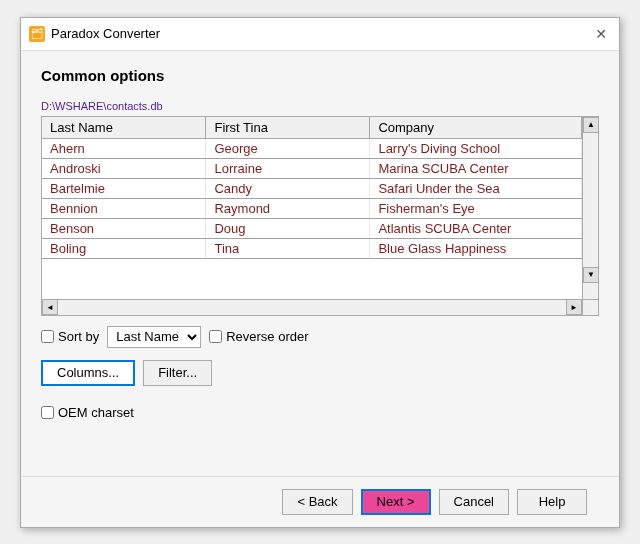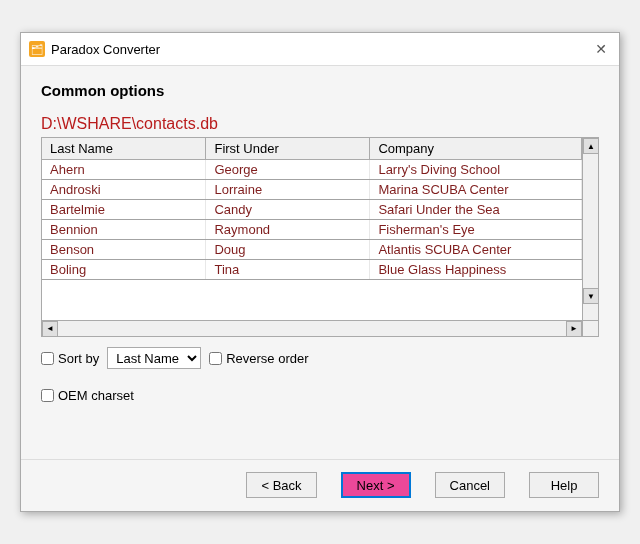--- a/index.html
+++ b/index.html
@@ -63,22 +63,22 @@
     .content {
       padding: 16px 20px;
     }
     .section-title {
       font-size: 15px;
       font-weight: bold;
       margin-bottom: 16px;
       color: #000;
     }
     .file-path {
-      font-size: 16px;
-      color: #b91c1c;
+      font-size: 11px;
+      color: #4c1d95;
       margin-bottom: 4px;
     }
     .table-container {
       border: 1px solid #aaa;
       background: #fff;
       height: 200px;
       overflow: hidden;
       position: relative;
     }
     .data-table {
@@ -214,22 +214,22 @@
     .btn-outlined {
       border: 2px solid #0078d7;
       background: #fff;
     }
     .oem-row {
       margin-top: 19px;
     }
     .footer {
       display: flex;
       justify-content: flex-end;
-      gap: 24px;
-      padding: 12px 20px;
+      gap: 8px;
+      padding: 12px 32px;
       border-top: 1px solid #ddd;
       margin-top: 40px;
       background: #f5f5f5;
     }
     .footer .btn {
       min-width: 70px;
     }
     .btn-next {
       border: 2px solid #0078d7;
       background: #ec4899;
@@ -259,21 +259,21 @@
     <div class="section-title">Common options</div>
 
     <div class="file-path">D:\WSHARE\contacts.db</div>
 
     <div class="table-container">
       <div class="inner-scroll">
         <table class="data-table">
           <thead>
             <tr>
               <th style="width:155px">Last Name</th>
-              <th style="width:155px">First Under</th>
+              <th style="width:155px">First Tina</th>
               <th style="width:200px">Company</th>
             </tr>
           </thead>
           <tbody>
             <tr>
               <td>Ahern</td>
               <td>George</td>
               <td>Larry's Diving School</td>
             </tr>
             <tr>
@@ -328,20 +328,24 @@
         <option>Last Name</option>
         <option>First Name</option>
         <option>Company</option>
       </select>
       <label class="checkbox-label">
         <input type="checkbox" style="">
         <span>Reverse order</span>
       </label>
     </div>
 
+    <div class="buttons-row">
+      <button class="btn btn-outlined">Columns...</button>
+      <button class="btn">Filter...</button>
+    </div>
 
     <div class="oem-row">
       <label class="checkbox-label">
         <input type="checkbox" style="">
         <span>OEM charset</span>
       </label>
     </div>
   </div>
 
   <div class="footer">

